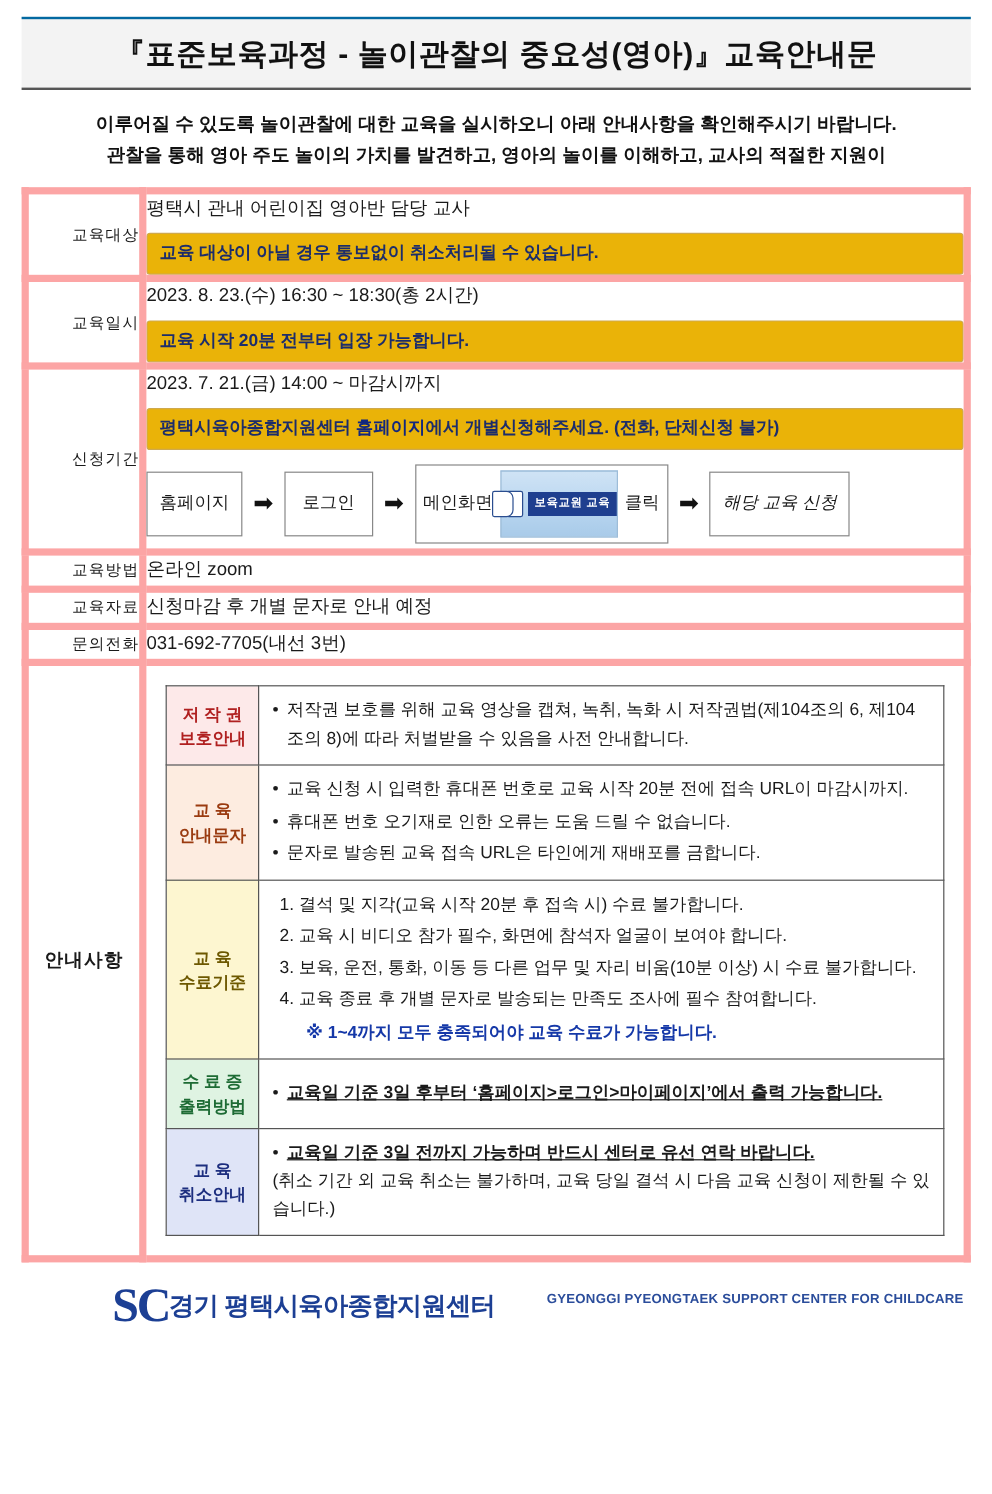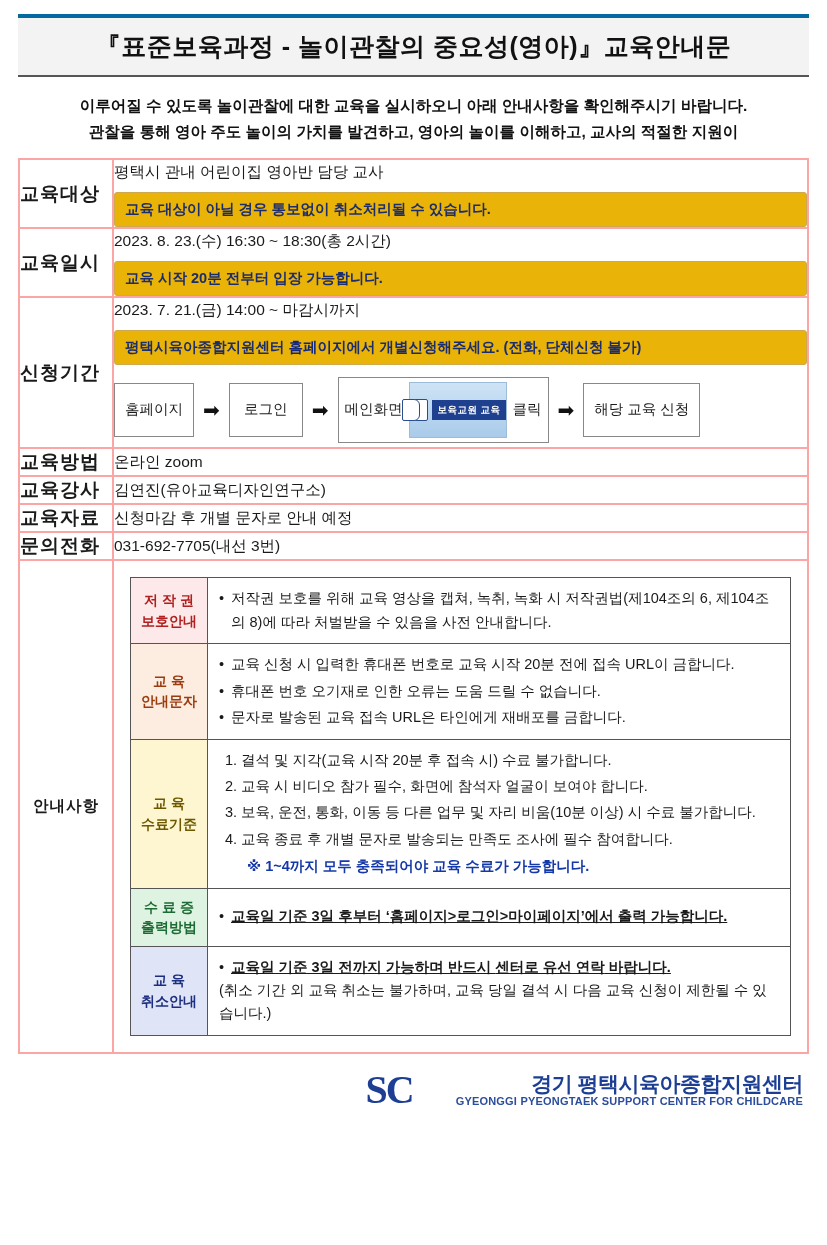--- a/index.html
+++ b/index.html
@@ -17,21 +17,21 @@
   .page {
     width: 827px;
     min-height: 1245px;
     position: relative;
     box-sizing: border-box;
     padding: 0 18px 0 18px;
   }
   
   .title-bar {
     margin: 14px 0 0 0;
-    border-top: 4px solid #0369a1;
+    border-top: 2px solid #0369a1;
     border-bottom: 2px solid #555;
     background: #f3f3f3;
     text-align: center;
     padding: 12px 4px 12px 4px;
   }
   .title-bar .title-text {
     font-size: 25px;
     font-weight: bold;
     letter-spacing: 0.5px;
     color: #111;
@@ -45,29 +45,29 @@
     font-weight: bold;
     color: #111;
   }
   
   table.main {
     width: 100%;
     border-collapse: collapse;
     table-layout: fixed;
   }
   table.main td {
-    border: 2px solid #fca5a5;
+    border: 6px solid #fca5a5;
     vertical-align: middle;
     padding: 0;
   }
   td.label {
     width: 92px;
-    text-align: left;
-    font-size: 19px;
-    font-weight: bold;
+    text-align: right;
+    font-size: 13px;
+    font-weight: normal;
     letter-spacing: 1px;
     padding: 10px 2px;
   }
   td.content {
     padding: 10px 12px;
     font-size: 15.5px;
     line-height: 1.6;
   }
   .line1 {
     font-size: 15.5px;
@@ -106,20 +106,21 @@
     box-sizing: border-box;
   }
   .flow-arrow {
     font-size: 20px;
     padding: 0 9px;
     color: #111;
     line-height: 1;
   }
   .flow-box.wide {
     min-width: 86px;
+    font-style: italic;
   }
   .flow-box.banner-cell {
     padding: 4px 6px;
     min-width: 160px;
     display: flex;
     align-items: center;
     gap: 6px;
     justify-content: flex-start;
   }
   .flow-banner {
@@ -252,23 +253,22 @@
     font-family: "Liberation Serif", "DejaVu Serif", serif;
     font-size: 40px;
     font-weight: bold;
     color: #1c3f94;
     line-height: 1;
     letter-spacing: -2px;
     position: relative;
   }
   .logo-text-wrap {
     display: flex;
-    flex-direction: column;
+    flex-direction: row;
     line-height: 1.1;
-    text-align: right;
   }
   .logo-main {
     font-size: 21px;
     font-weight: bold;
     color: #1c3f94;
     letter-spacing: -0.5px;
   }
   .logo-sub {
     font-size: 11px;
     font-weight: bold;
@@ -332,24 +332,20 @@
             <div class="flow-box wide">해당 교육 신청</div>
           </div>
         </td>
       </tr>
 
       <tr>
         <td class="label">교육방법</td>
         <td class="content">온라인 zoom</td>
       </tr>
 
-      <tr>
-        <td class="label">교육강사</td>
-        <td class="content">김연진(유아교육디자인연구소)</td>
-      </tr>
 
       <tr>
         <td class="label">교육자료</td>
         <td class="content">신청마감 후 개별 문자로 안내 예정</td>
       </tr>
 
       <tr>
         <td class="label">문의전화</td>
         <td class="content">031-692-7705(내선 3번)</td>
       </tr>
@@ -372,21 +368,21 @@
                 </td>
               </tr>
 
               <tr>
                 <td class="cat-sms">
                   <div>교      육</div>
                   <div>안내문자</div>
                 </td>
                 <td class="body">
                   <ul class="bullets">
-                    <li>교육 신청 시 입력한 휴대폰 번호로 교육 시작 20분 전에 접속 URL이 금합니다.</li>
+                    <li>교육 신청 시 입력한 휴대폰 번호로 교육 시작 20분 전에 접속 URL이 마감시까지.</li>
                     <li>휴대폰 번호 오기재로 인한 오류는 도움 드릴 수 없습니다.</li>
                     <li>문자로 발송된 교육 접속 URL은 타인에게 재배포를 금합니다.</li>
                   </ul>
                 </td>
               </tr>
 
               <tr>
                 <td class="cat-complete">
                   <div>교      육</div>
                   <div>수료기준</div>

